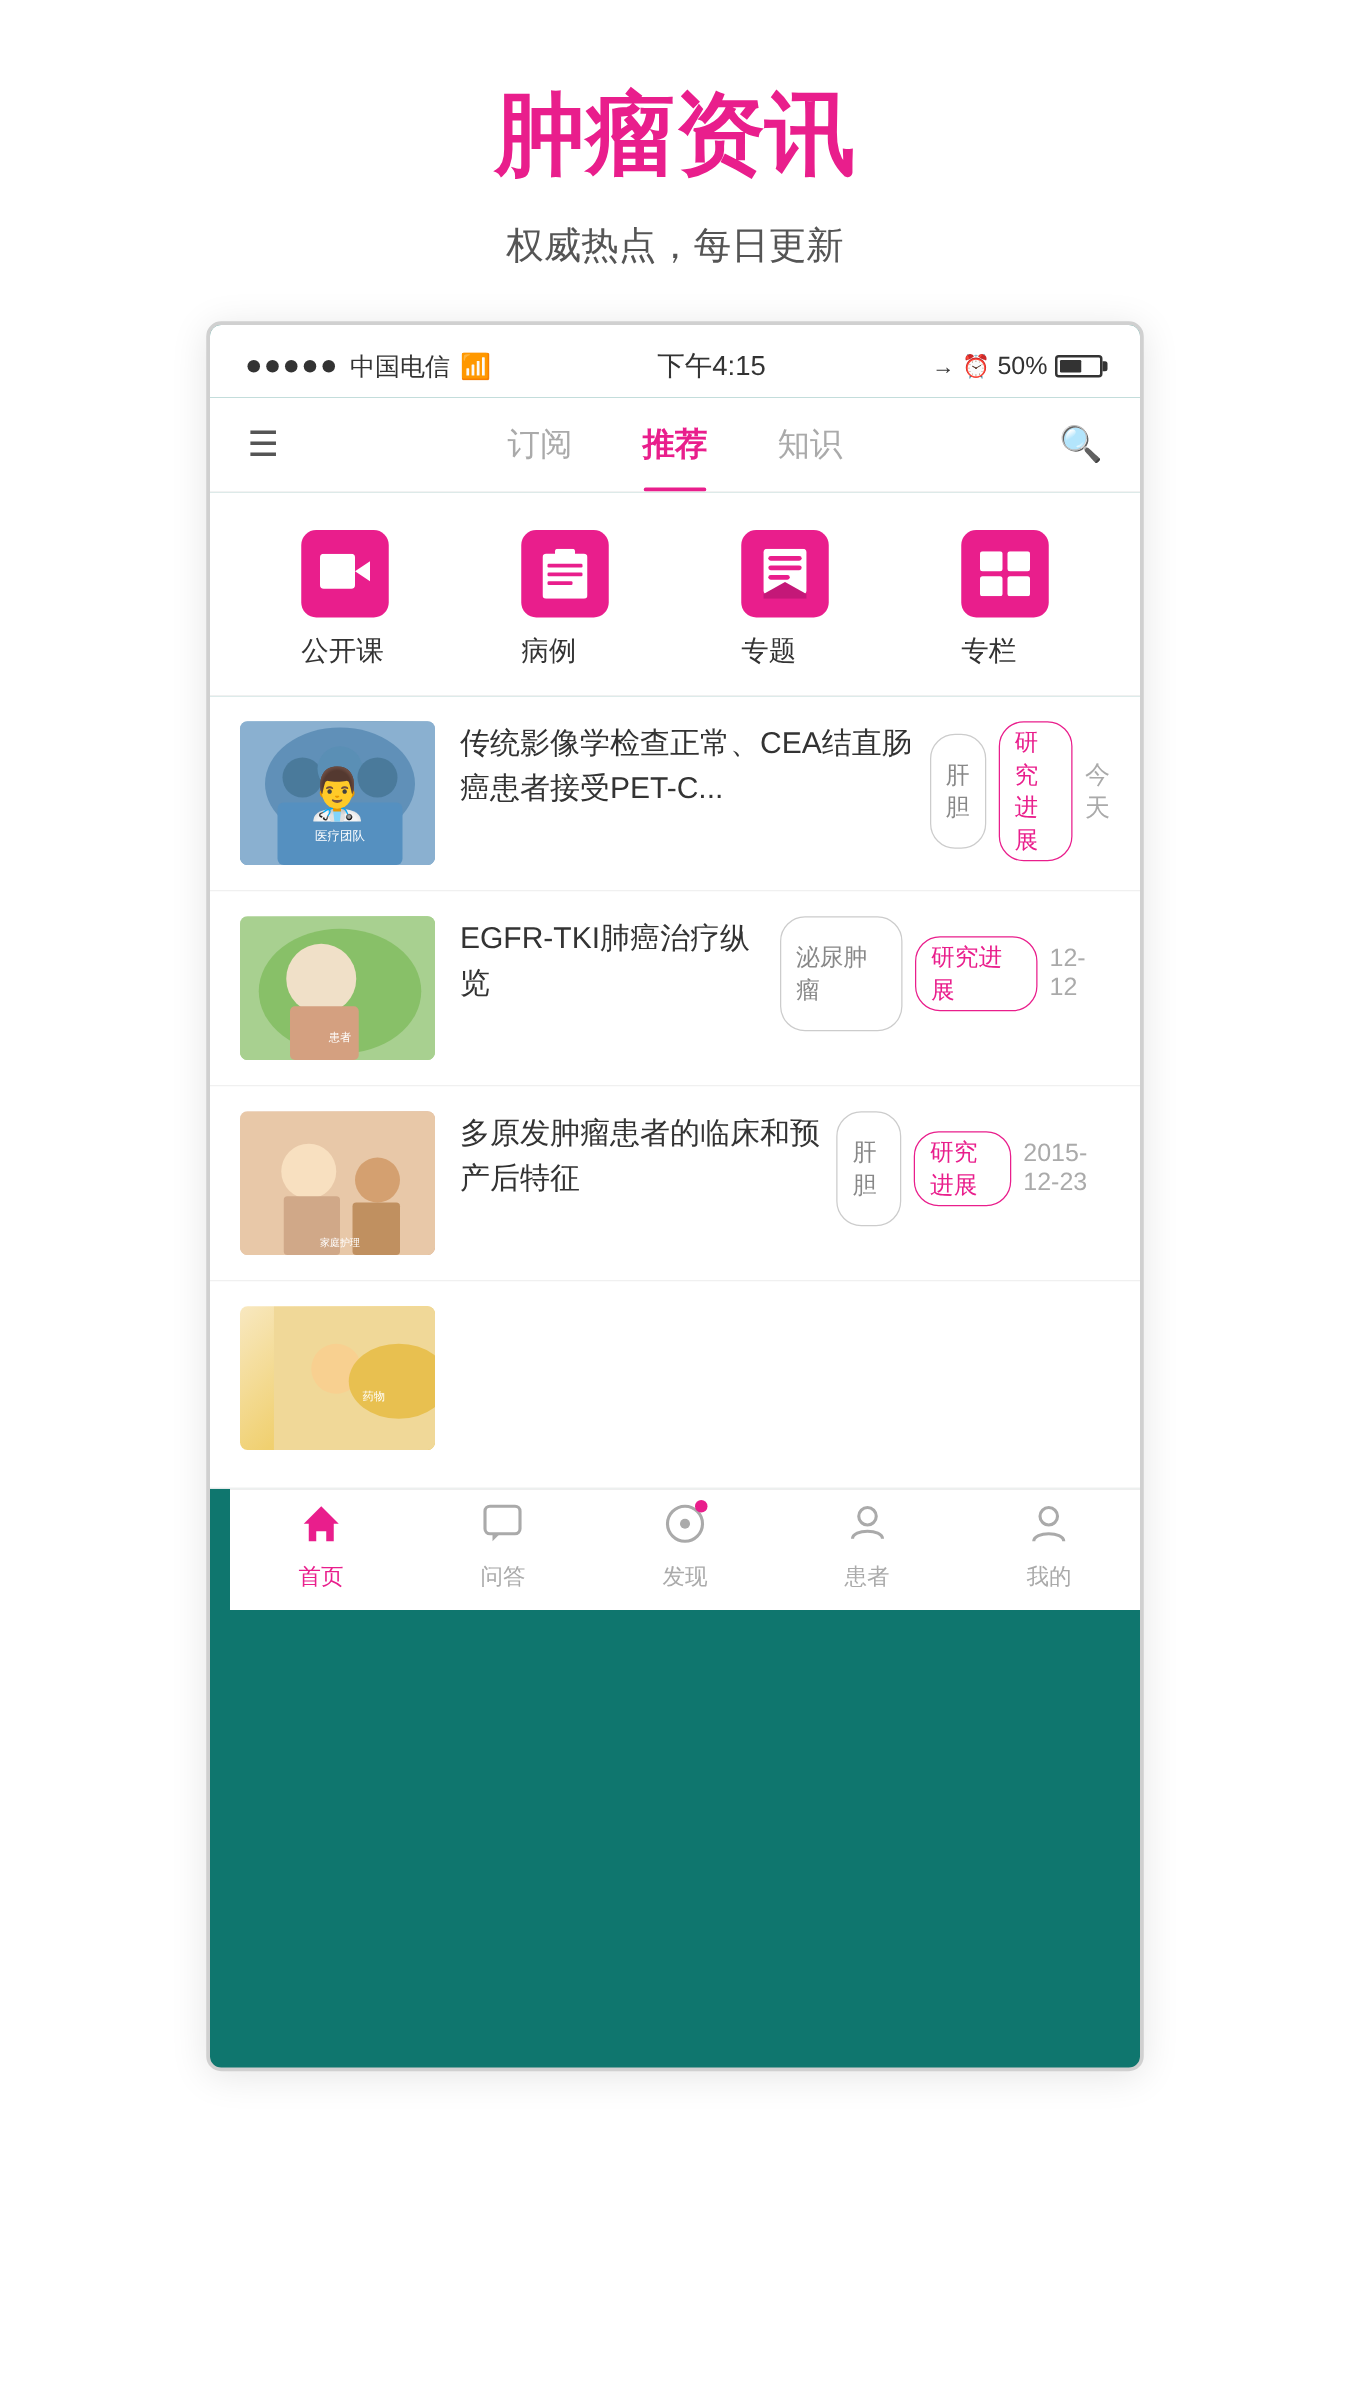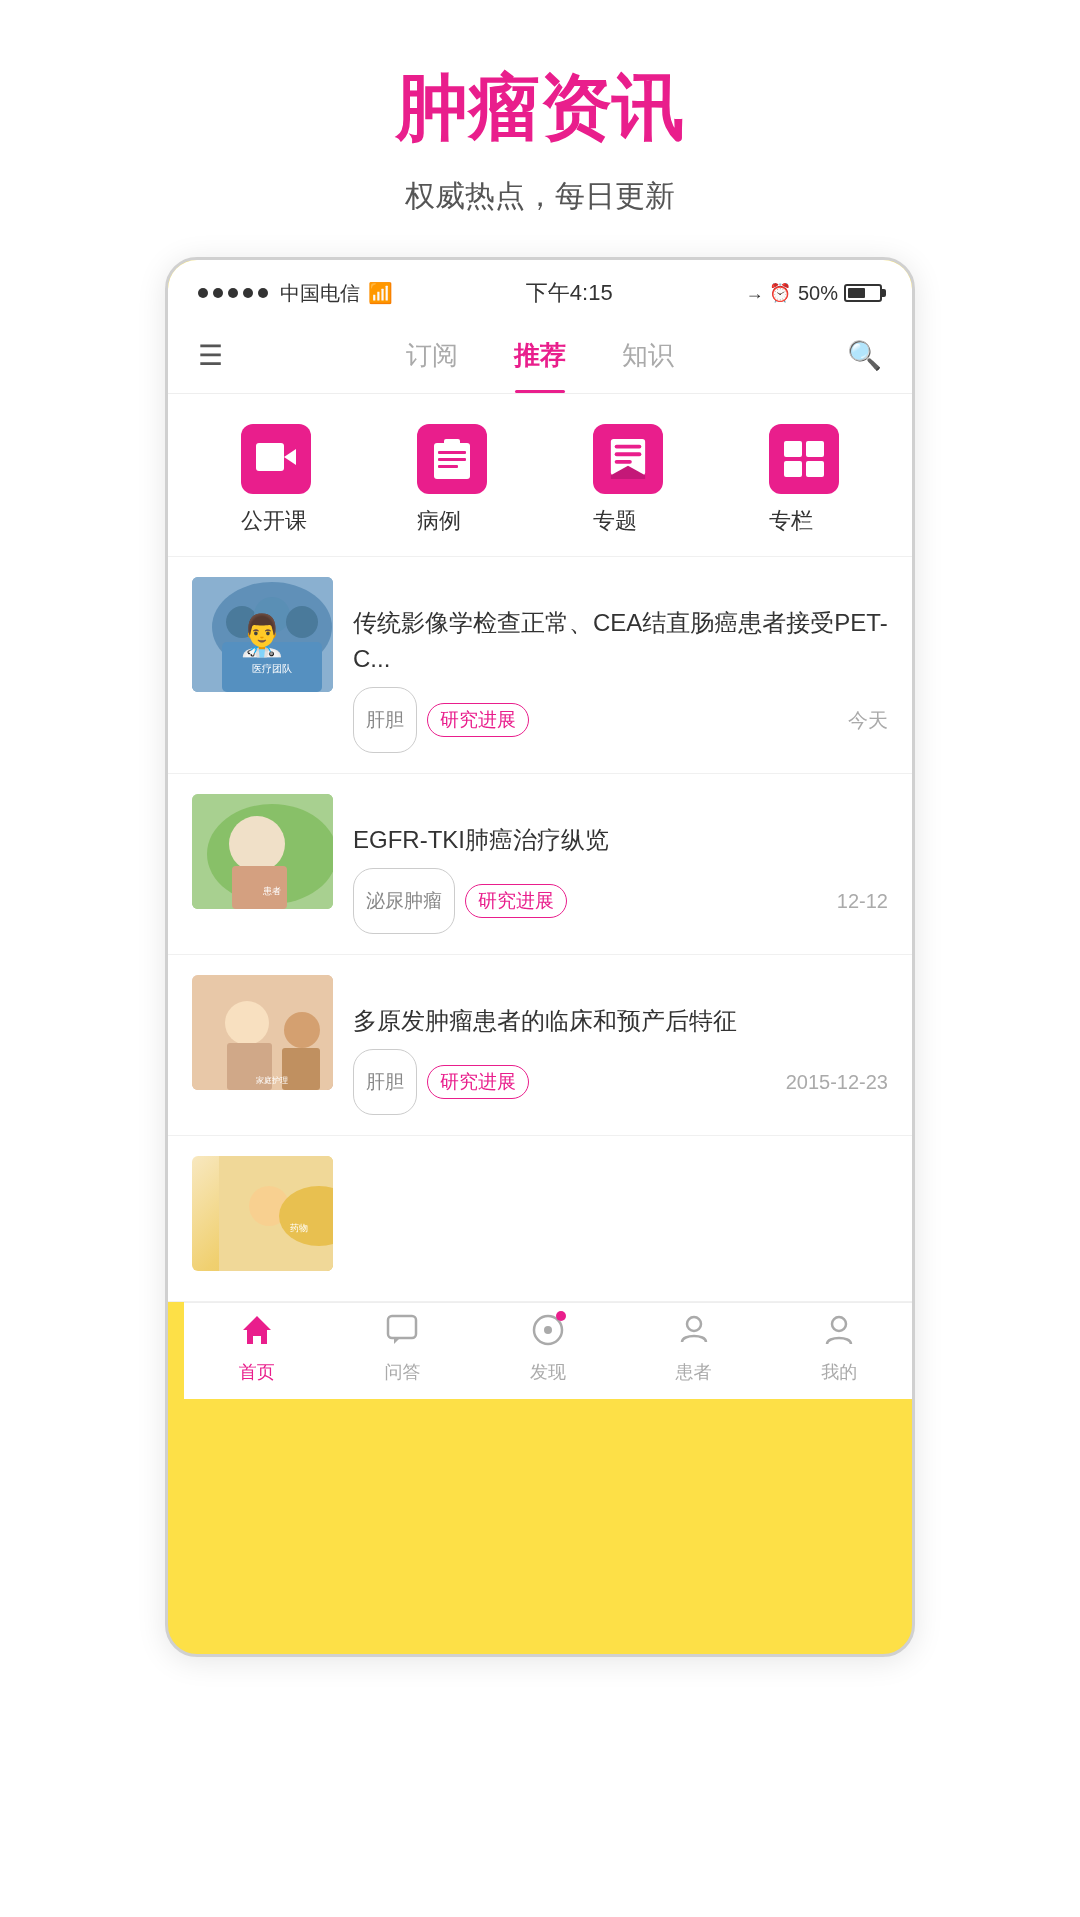--- a/index.html
+++ b/index.html
@@ -28,23 +28,23 @@
       font-size: 30px;
       color: #555;
       font-weight: normal;
     }
 
     
     .phone-frame {
       width: 750px;
       min-height: 1400px;
       border: 3px solid #d0d0d0;
-      border-radius: 32px;
+      border-radius: 12px;
       overflow: hidden;
-      background: #fde047;
+      background: #0f766e;
       box-shadow: 0 4px 30px rgba(0,0,0,0.1);
       position: relative;
     }
 
     
     .status-bar {
       background: white;
       padding: 18px 30px 10px;
       display: flex;
       align-items: center;
@@ -167,21 +167,21 @@
       background: white;
     }
     .news-item {
       display: flex;
       padding: 20px 24px;
       border-bottom: 1px solid #f0f0f0;
       gap: 20px;
       align-items: flex-start;
     }
     .news-thumb {
-      width: 141px;
+      width: 156px;
       height: 115px;
       border-radius: 6px;
       overflow: hidden;
       flex-shrink: 0;
       background: #ddd;
     }
     
     .thumb-1 {
       background: linear-gradient(135deg, #8ab4d4 0%, #5a8fb5 40%, #a8c4e0 70%, #6699bb 100%);
       position: relative;
@@ -191,23 +191,22 @@
       position: absolute;
       top: 50%;
       left: 50%;
       transform: translate(-50%, -50%);
       font-size: 40px;
     }
 
     .news-content {
       flex: 1;
       display: flex;
-      flex-direction: column;
+      flex-direction: row;
       gap: 10px;
-      margin-top: 28px;
     }
     .news-title {
       font-size: 24px;
       color: #333;
       line-height: 1.5;
       font-weight: normal;
     }
     .news-meta {
       display: flex;
       align-items: center;

